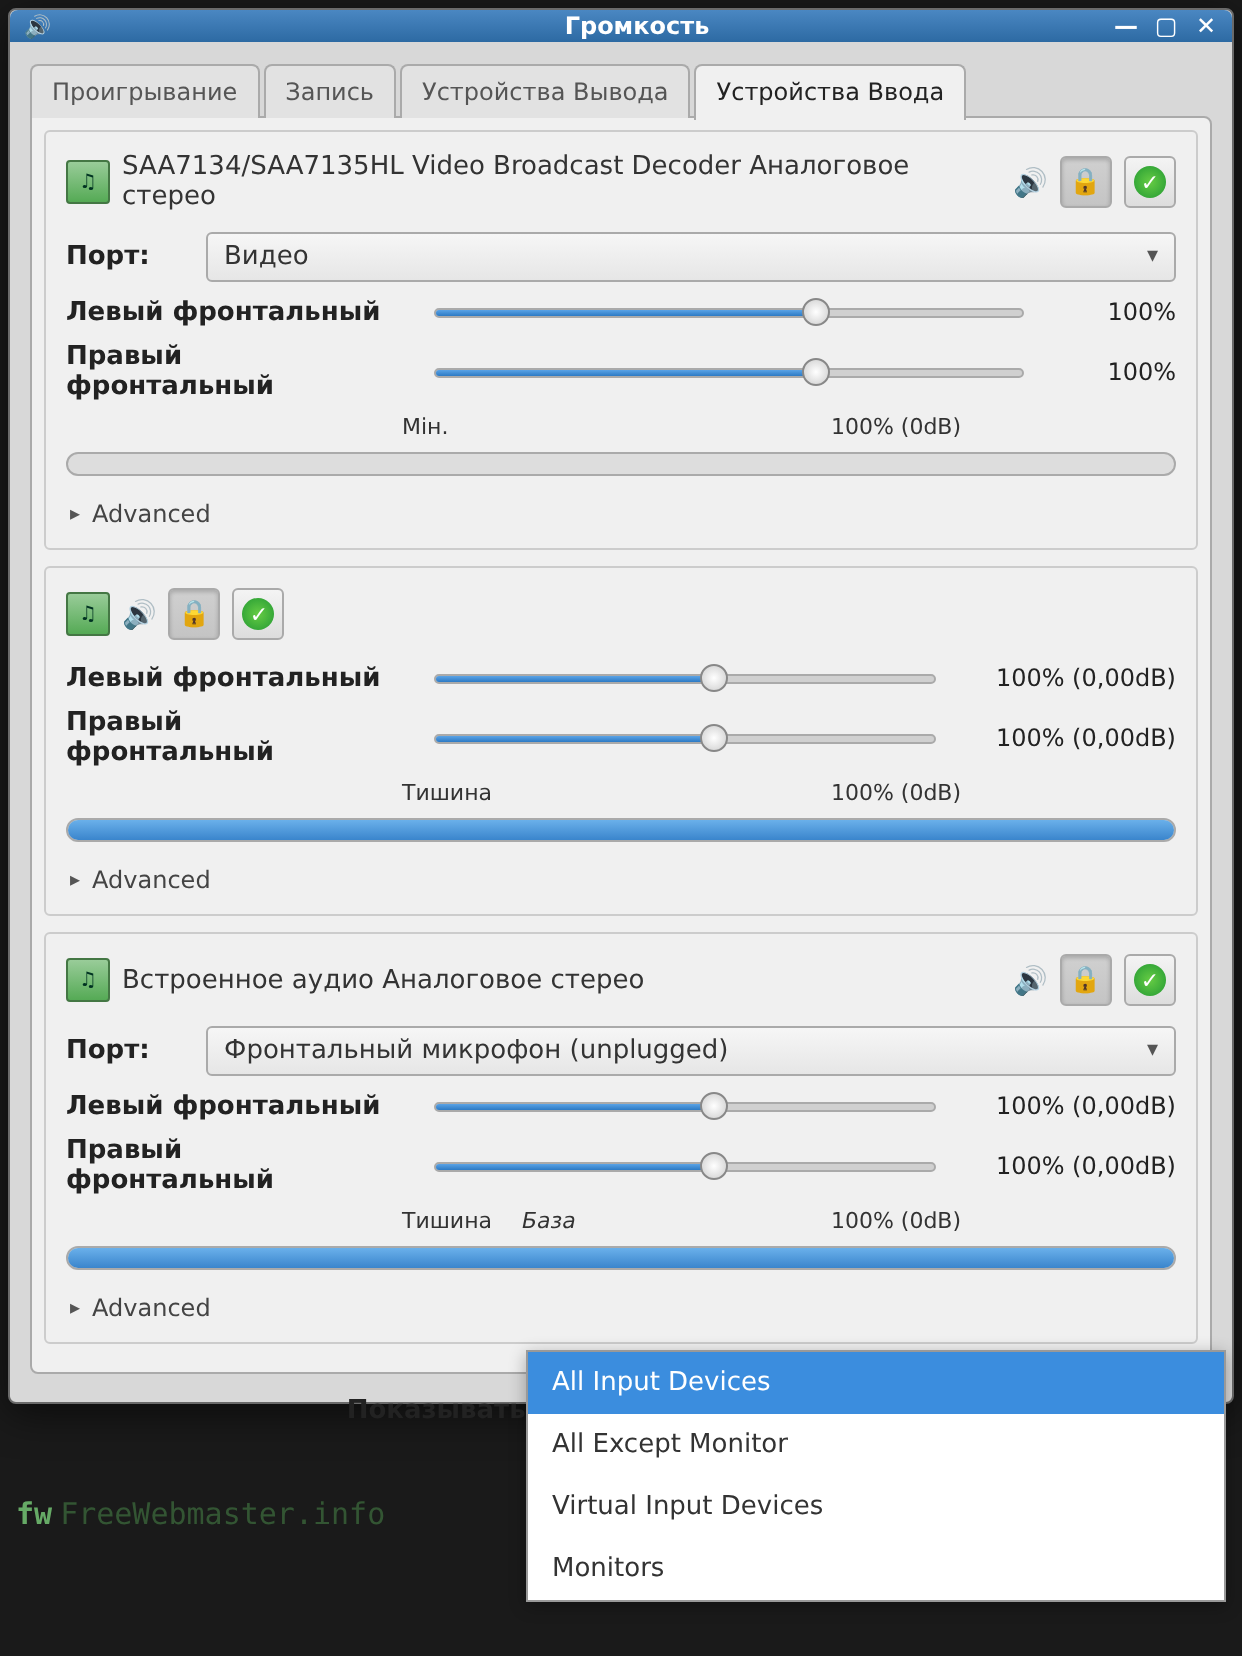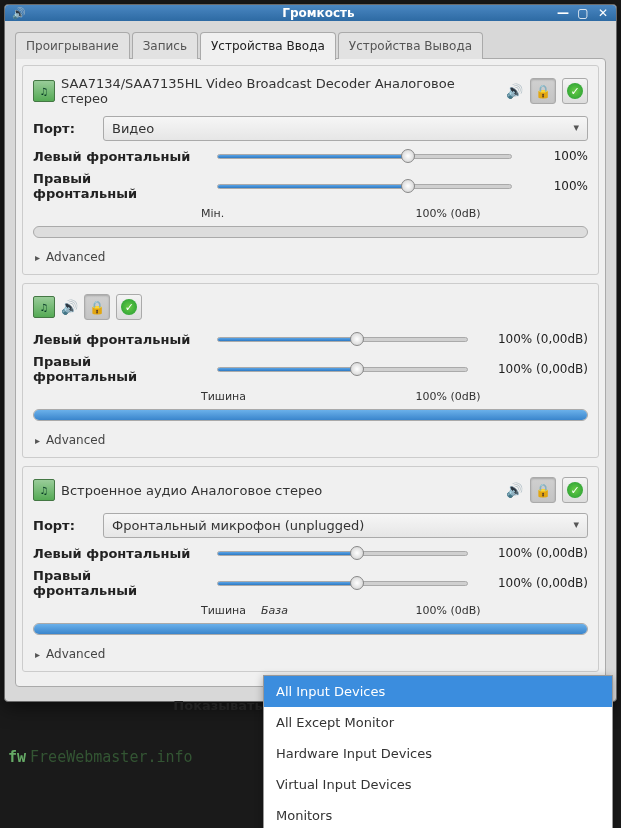--- a/index.html
+++ b/index.html
@@ -238,22 +238,22 @@
       <div class="wm-btn">—</div>
       <div class="wm-btn">▢</div>
       <div class="wm-btn">✕</div>
     </div>
   </div>
 
   <div class="content">
     <div class="tabbar">
       <div class="tab">Проигрывание</div>
       <div class="tab">Запись</div>
+      <div class="tab">Устройства Вывода</div>
       <div class="tab active">Устройства Ввода</div>
-      <div class="tab">Устройства Вывода</div>
     </div>
 
     <div class="tabpane">
 
       <div class="device">
         <div class="device-header">
           <div class="dev-icon">♫</div>
           <div class="dev-name">SAA7134/SAA7135HL Video Broadcast Decoder Аналоговое стерео</div>
           <div class="icon-mute">🔊</div>
           <div class="icon-btn pressed">
@@ -401,21 +401,20 @@
       <div class="combo" style="flex:0 0 330px">
         <span>All Input Devices</span>
       </div>
     </div>
   </div>
 </div>
 
 <div class="dropdown-menu">
   <div class="item selected">All Input Devices</div>
   <div class="item">All Except Monitor</div>
-  <div class="item">Hardware Input Devices</div>
   <div class="item">Virtual Input Devices</div>
   <div class="item">Monitors</div>
 </div>
 
 <div class="watermark">
   <span class="fw">fw</span>
   <span>FreeWebmaster.info</span>
 </div>
 
 </body></html>

